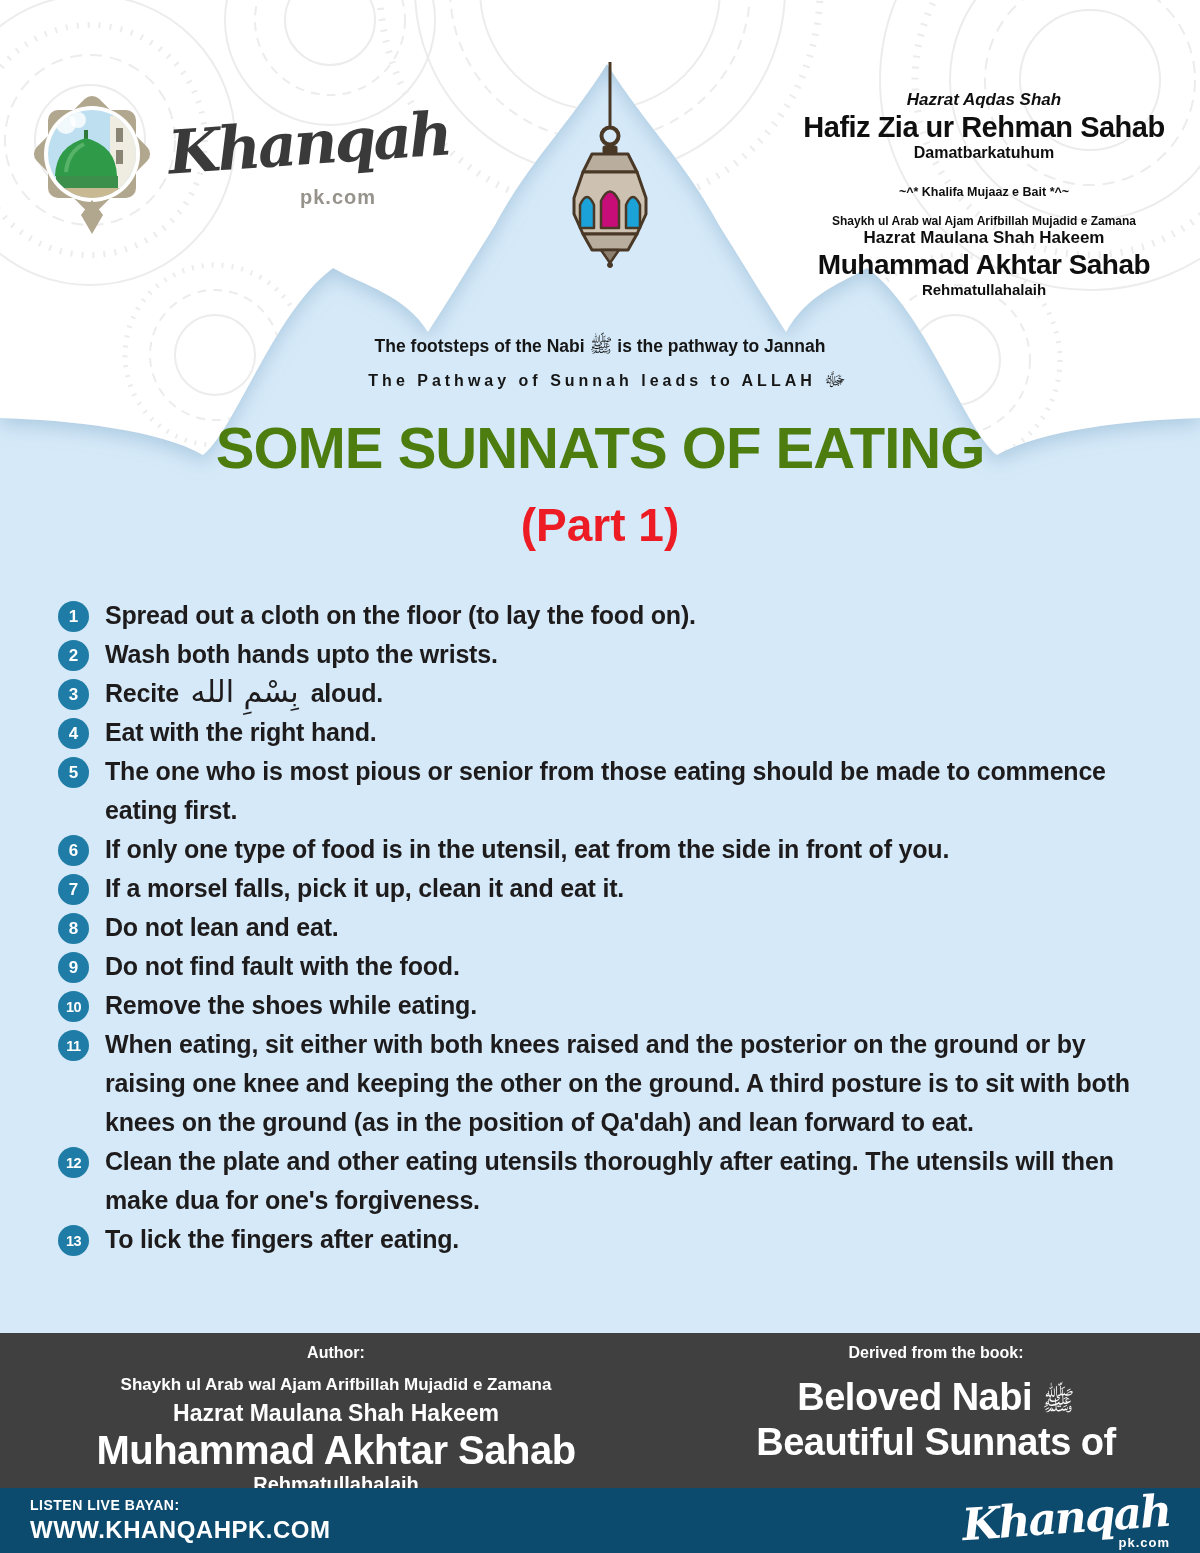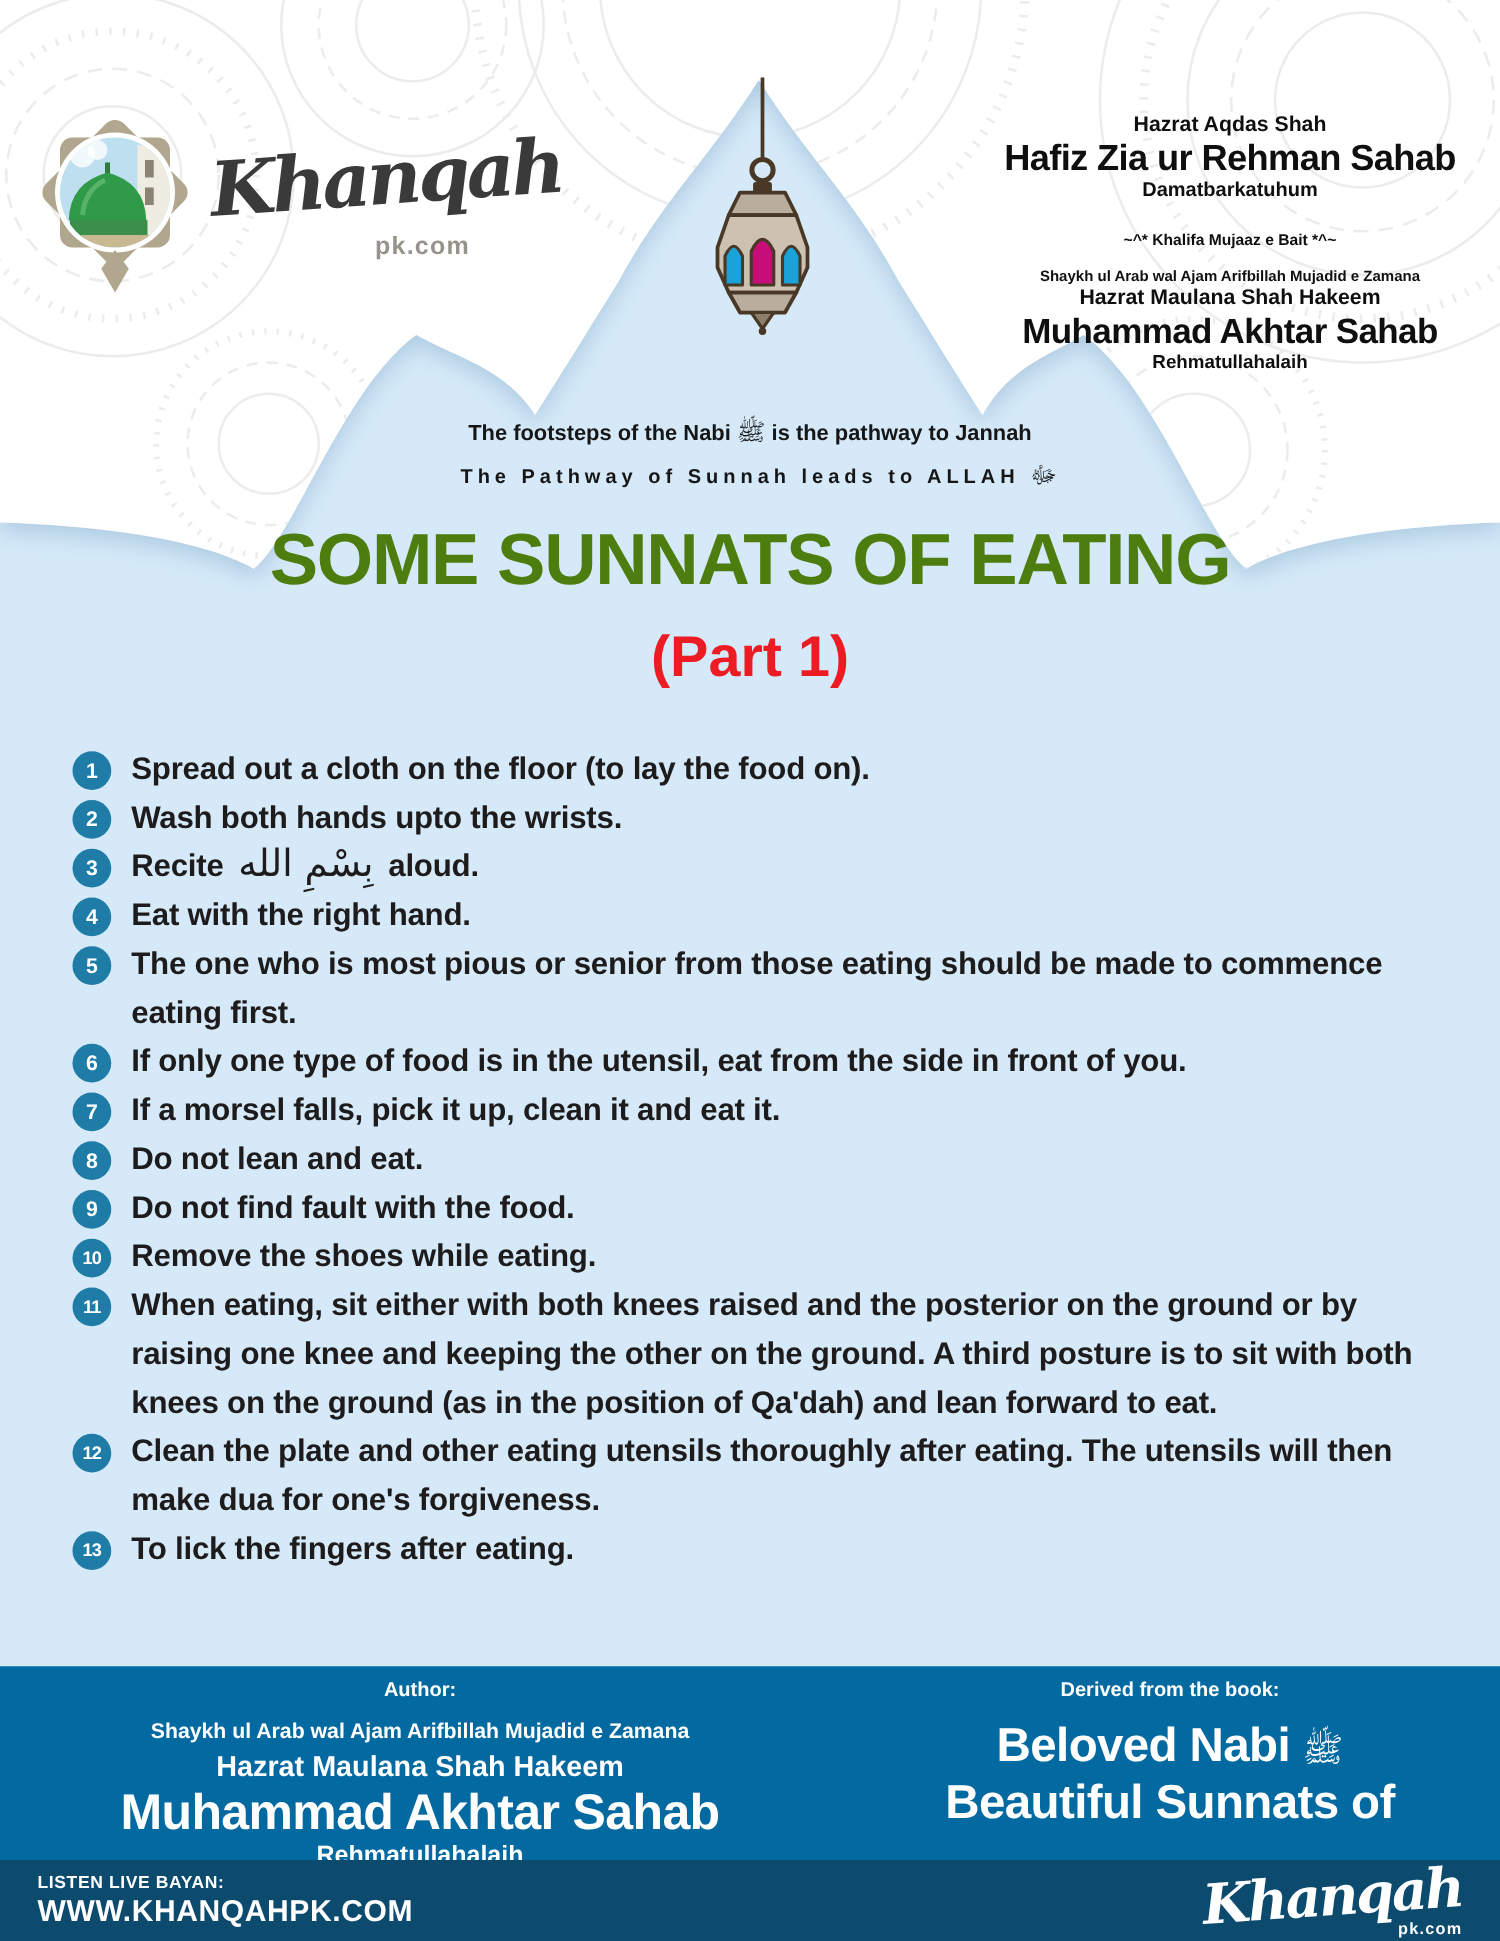--- a/index.html
+++ b/index.html
@@ -10,21 +10,21 @@
   
   .emblem{position:absolute;left:26px;top:80px;}
   .brand-script{position:absolute;left:168px;top:108px;font-family:"DejaVu Serif",serif;
         font-style:italic;font-weight:bold;font-size:60px;color:#3a3a3a;
         transform:rotate(-4deg);letter-spacing:-3px;white-space:nowrap;}
   .brand-domain{position:absolute;left:300px;top:186px;font-size:20px;font-weight:bold;
         color:#96938c;letter-spacing:1px;}
   
   .honoree{position:absolute;left:768px;top:90px;width:432px;text-align:center;color:#0f0f0f;}
   .honoree div{line-height:1.18;}
-  .hn-small{font-size:17px;font-weight:800;}
+  .hn-small{font-size:17px;font-weight:800;font-style:italic;}
   .hn-big{font-size:29px;font-weight:800;letter-spacing:-0.5px;}
   .hn-sub{font-size:16px;font-weight:800;}
   .hn-khalifa{font-size:12.5px;font-weight:800;margin-top:22px;}
   .hn-shaykh{font-size:12px;font-weight:800;margin-top:14px;}
   .hn-mid{font-size:17px;font-weight:800;}
   .hn-name{font-size:28px;font-weight:800;letter-spacing:-0.5px;}
   .hn-rh{font-size:15px;font-weight:800;}
   
   .tagline{position:absolute;left:0;top:334px;width:100%;text-align:center;color:#161616;}
   .tg1{font-size:17.5px;font-weight:800;}
@@ -40,21 +40,21 @@
   .item{display:flex;align-items:flex-start;}
   .badge{flex:none;width:31px;height:31px;margin:5px 16px 0 0;border-radius:50%;
         background:#1f7ca6;color:#fff;font-size:17px;font-weight:800;
         display:flex;align-items:center;justify-content:center;}
   .badge.two{font-size:14.5px;letter-spacing:-0.5px;}
   .item p{margin:0;flex:1;font-size:25px;line-height:39px;font-weight:700;
         letter-spacing:-0.2px;color:#1e1b1c;}
   .ar-inline{font-family:"DejaVu Sans",sans-serif;font-weight:normal;font-size:30px;
         line-height:1;padding:0 5px;}
   
-  .band1{position:absolute;left:0;top:1333px;width:100%;height:155px;background:#0369a1;
+  .band1{position:absolute;left:0;top:1333px;width:100%;height:155px;background:#404040;
         color:#fff;display:flex;text-align:center;}
   .author-col{flex:0 0 56%;padding-top:11px;}
   .book-col{flex:1;padding-top:11px;}
   .f-label{font-size:16px;font-weight:700;margin-bottom:13px;}
   .a1{font-size:17px;font-weight:800;margin-bottom:5px;}
   .a2{font-size:23px;font-weight:800;margin-bottom:2px;}
   .a-name{font-size:40px;font-weight:800;letter-spacing:-0.5px;line-height:1.05;}
   .a-rh{font-size:20px;font-weight:800;margin-top:2px;}
   .b-line{font-size:38px;font-weight:800;line-height:1.18;letter-spacing:-0.5px;}
   .b-sym{font-family:"DejaVu Sans",sans-serif;font-weight:normal;font-size:27px;}

